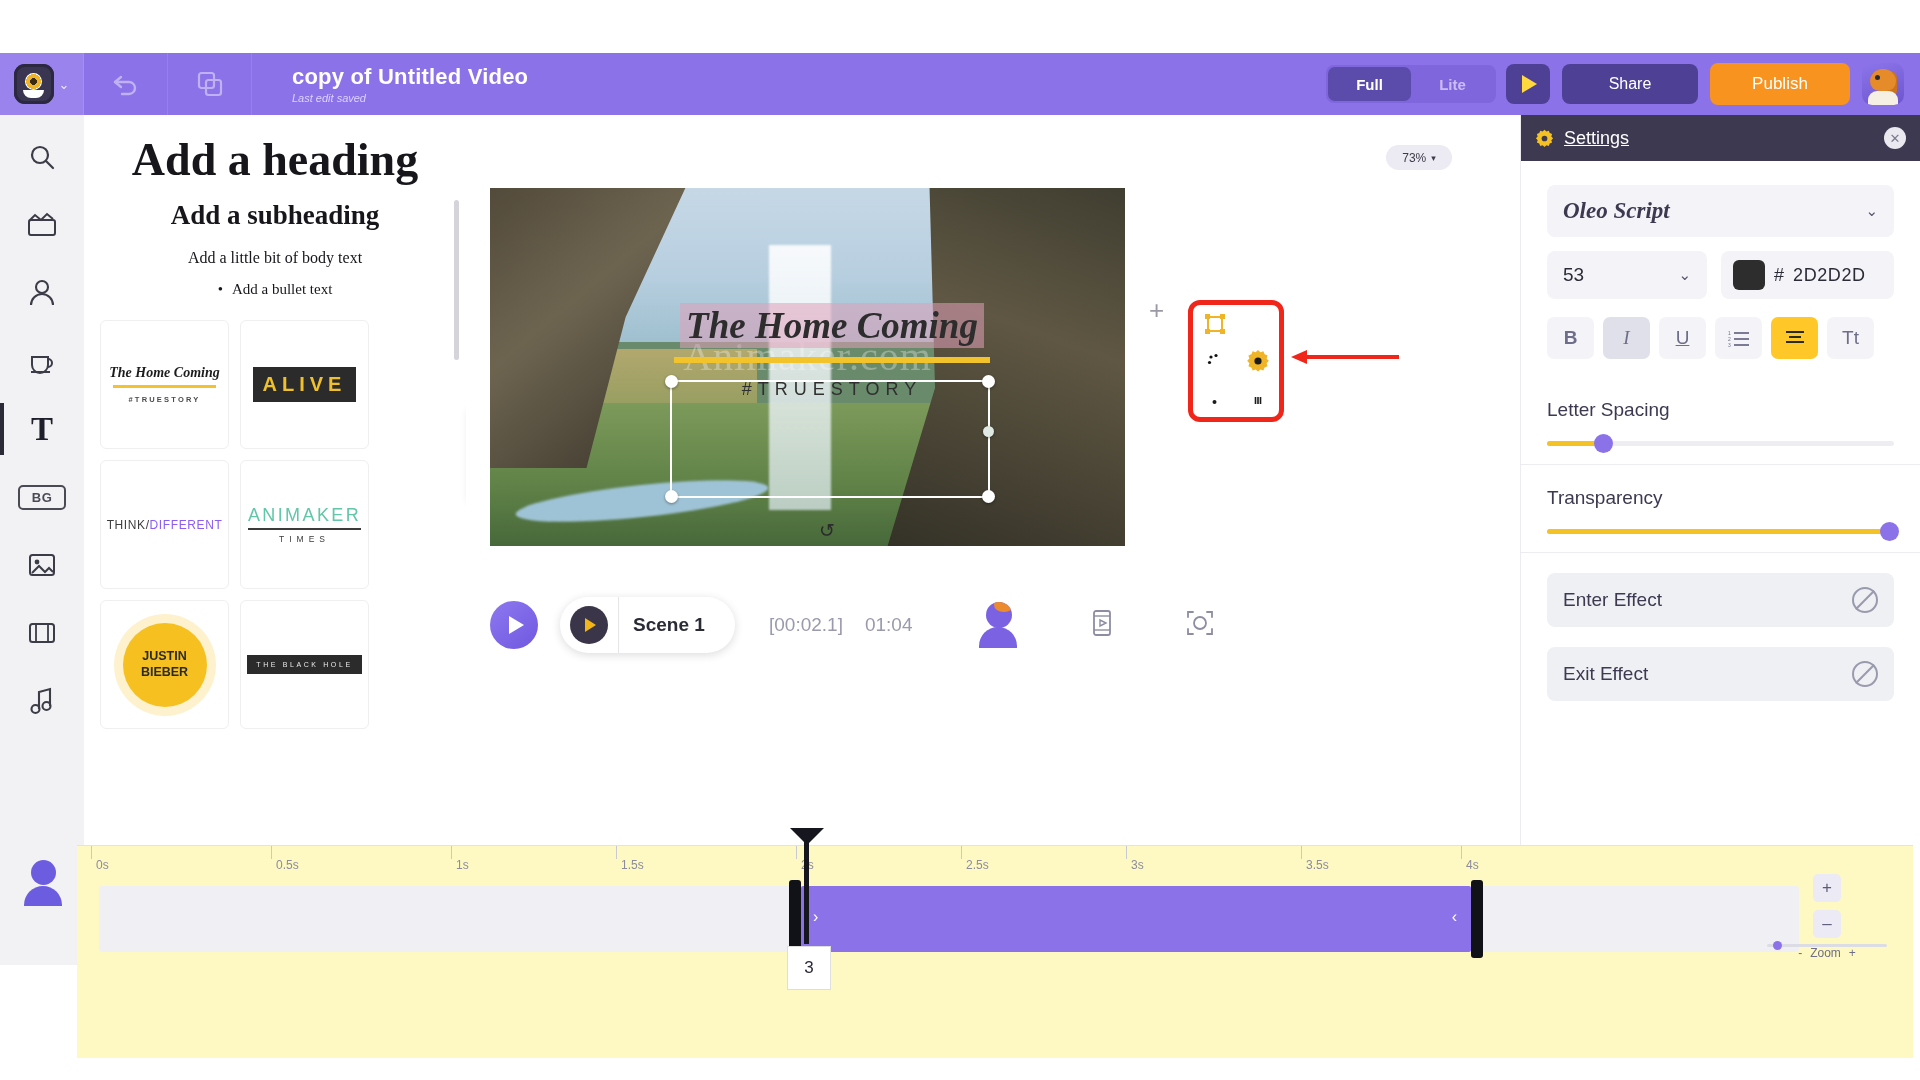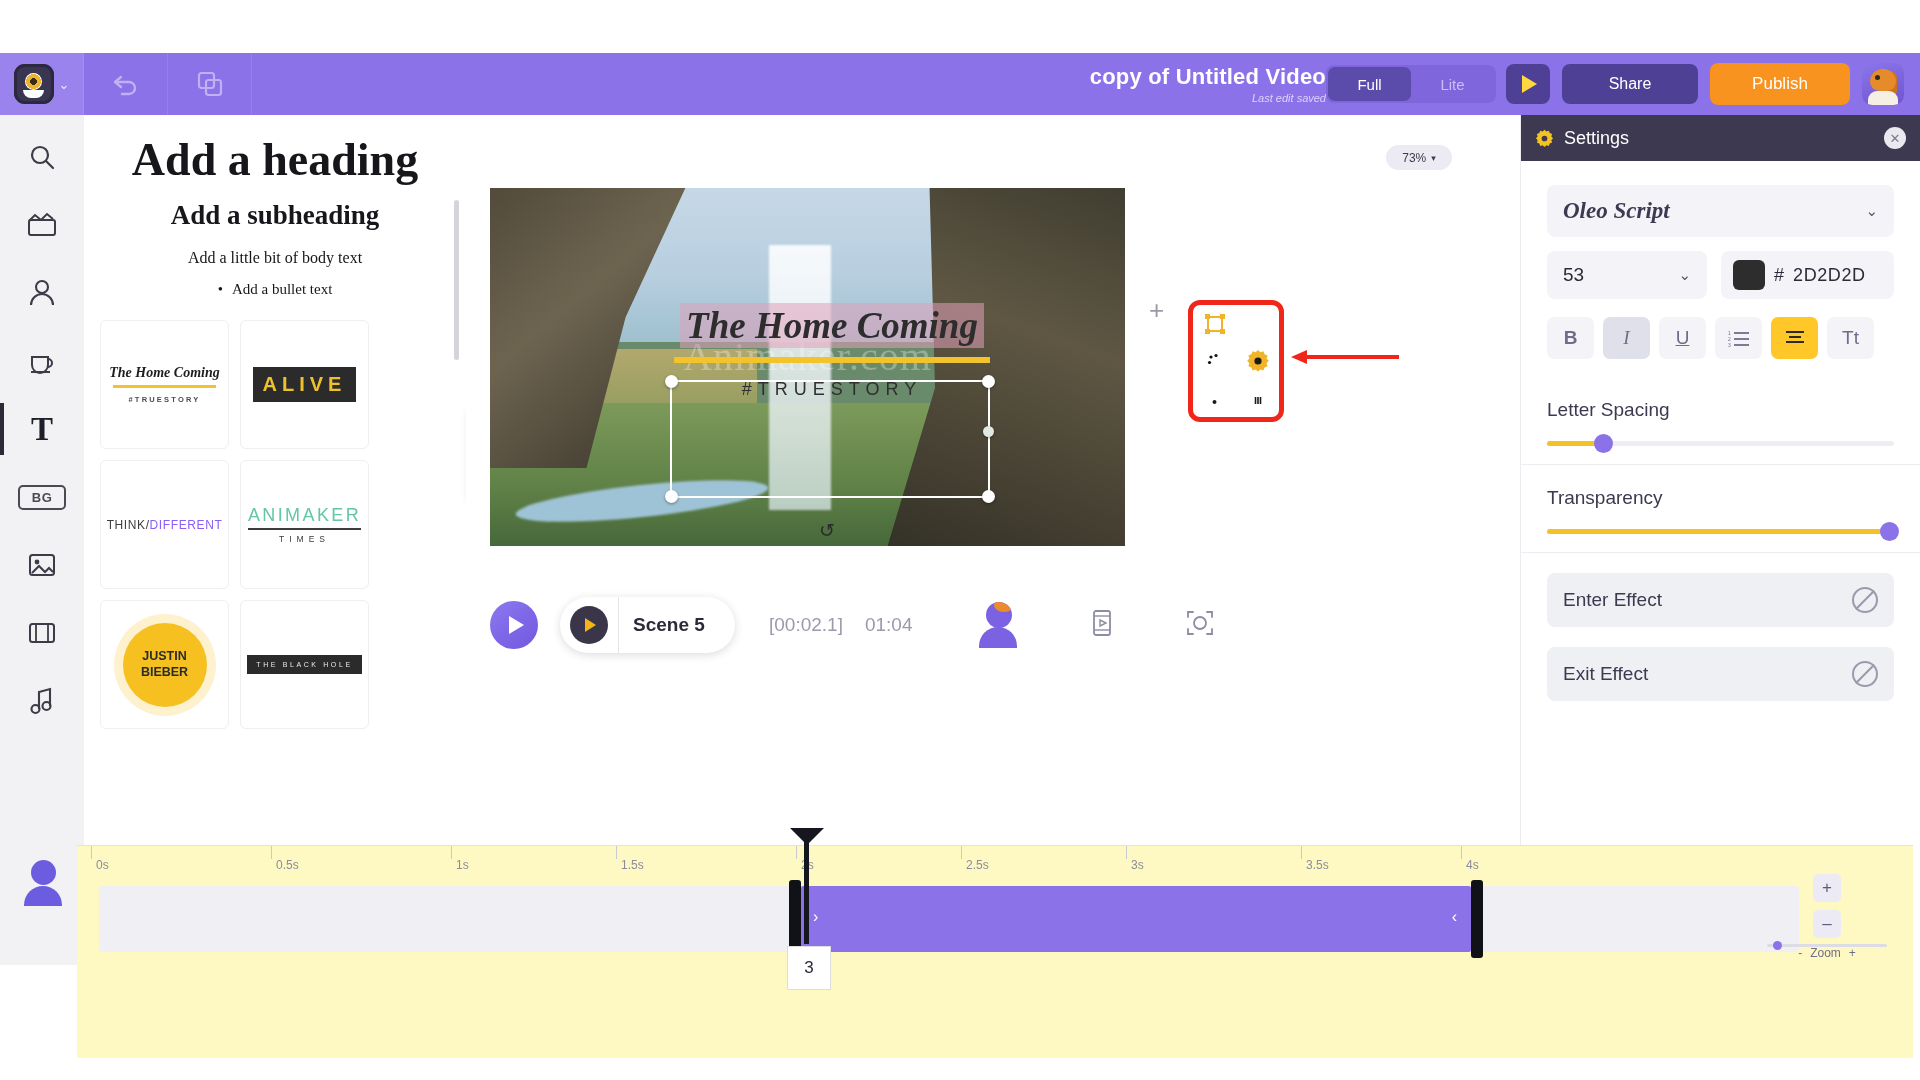--- a/index.html
+++ b/index.html
@@ -34,35 +34,35 @@
     content: ""; position: absolute; left: 9px; bottom: 6px;
     width: 21px; height: 8px; border-radius: 0 0 11px 11px;
     background: #ffffff;
   }
   .brand-caret { color: #efe9ff; font-size: 13px; line-height: 1; }
   .tb-icon-cell {
     width: 84px; height: 62px; display: flex; align-items: center; justify-content: center;
     border-right: 1px solid rgba(255,255,255,0.10);
   }
   .tb-icon-cell svg { opacity: .45; }
-  .title-block { flex: 1; text-align: right; padding-left: 40px; }
+  .title-block { flex: 1; text-align: left; padding-left: 40px; }
   .doc-title {
     color: #ffffff; font-size: 22px; font-weight: bold; letter-spacing: .2px;
   }
   .doc-sub {
     color: #ded2ff; font-size: 11px; font-style: italic; 
     margin-top: 2px;
   }
   .mode-toggle {
     width: 170px; height: 38px; border-radius: 8px; background: #7f66dd;
     display: flex; padding: 2px; margin-right: 10px; flex: none;
   }
   .mode-seg {
     flex: 1; display: flex; align-items: center; justify-content: center;
-    font-size: 15px; font-weight: normal; border-radius: 7px; text-align: right;
+    font-size: 15px; font-weight: bold; border-radius: 7px; text-align: right;
   }
   .mode-seg.active { background: #5b4bab; color: #ffffff; }
   .mode-seg.inactive { color: #cdbdf7; }
   .right-actions {
     display: flex; align-items: center; gap: 12px; padding-right: 16px; flex: none;
   }
   .play-btn {
     width: 44px; height: 40px; border-radius: 8px; background: #4e4195;
     display: flex; align-items: center; justify-content: center;
   }
@@ -323,21 +323,21 @@
 
   
   .settings {
     position: absolute; left: 1520px; top: 115px; width: 400px; height: 730px;
     background: #ffffff; border-left: 1px solid #ececf0;
   }
   .set-head {
     height: 46px; background: #3c3950; display:flex; align-items:center; padding: 0 14px; gap: 10px;
   }
   .gear-y { width: 19px; height: 19px; }
-  .set-title { color:#fff; font-size: 18px; flex: 1; }
+  .set-title { color:#fff; font-size: 18px; flex: 1; text-decoration: underline; }
   .close-circle {
     width: 22px; height: 22px; border-radius: 50%; background:#e9e9ef; color:#7b7b8d;
     display:flex; align-items:center; justify-content:center; font-size: 13px;
   }
   .set-body { padding: 24px 26px 0; }
   .font-select {
     height: 52px; background: #f4f4f8; border-radius: 8px; display:flex; align-items:center;
     padding: 0 16px; justify-content: space-between;
   }
   .font-name { font-family: "Liberation Serif", serif; font-style: italic; font-weight: bold; font-size: 23px; color:#3c3950; }
@@ -616,21 +616,21 @@
 
   <div class="playbar">
     <div class="big-play">
       <div class="tri-white"></div>
     </div>
     <div class="scene-chip">
       <div class="scene-play">
         <div class="tri-yellow-sm"></div>
       </div>
       <div class="scene-div"></div>
-      <div class="scene-name">Scene 5</div>
+      <div class="scene-name">Scene 1</div>
     </div>
     <div class="tc-cur">[00:02.1]</div>
     <div class="tc-tot">01:04</div>
     <div class="pb-avatar">
       <div class="h2"></div>
         <div class="b2"></div>
     </div>
     <div class="pb-icon">
       <svg width="30" height="30" viewBox="0 0 30 30">
         <rect x="7" y="3" width="16" height="24" rx="2" fill="none" stroke="#8d8da3" stroke-width="1.8"></rect>

